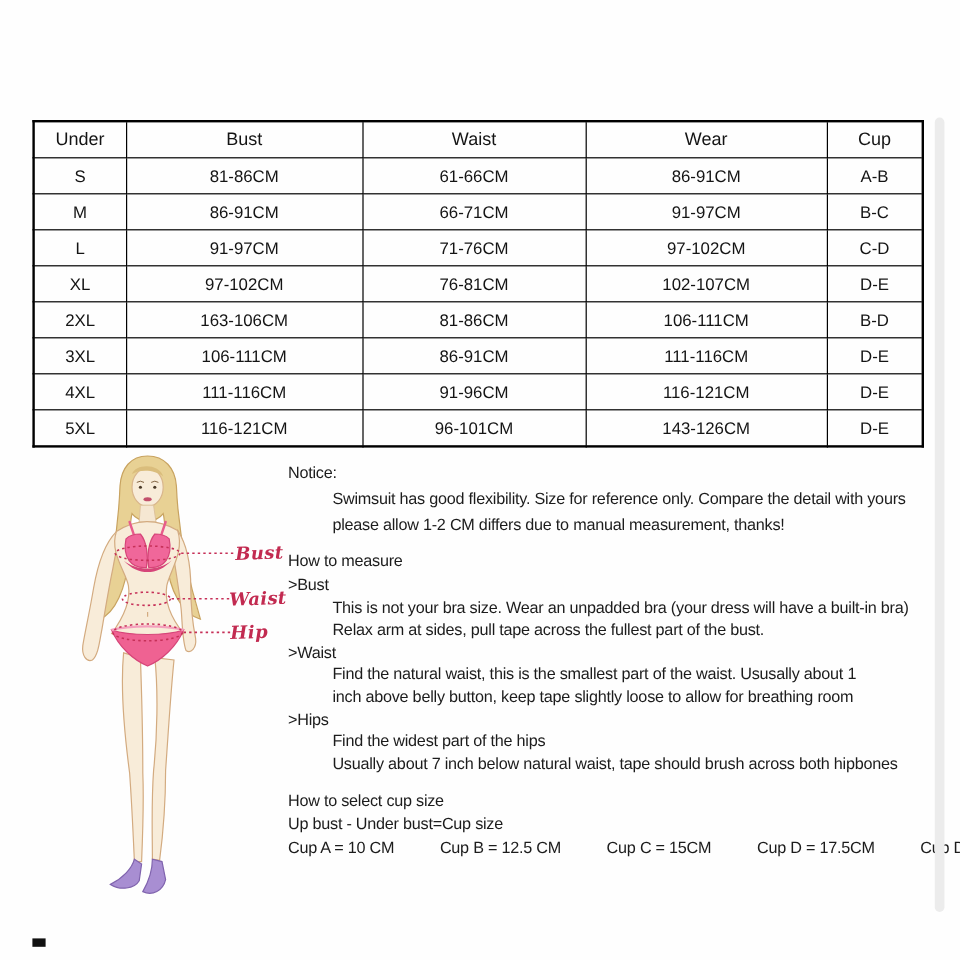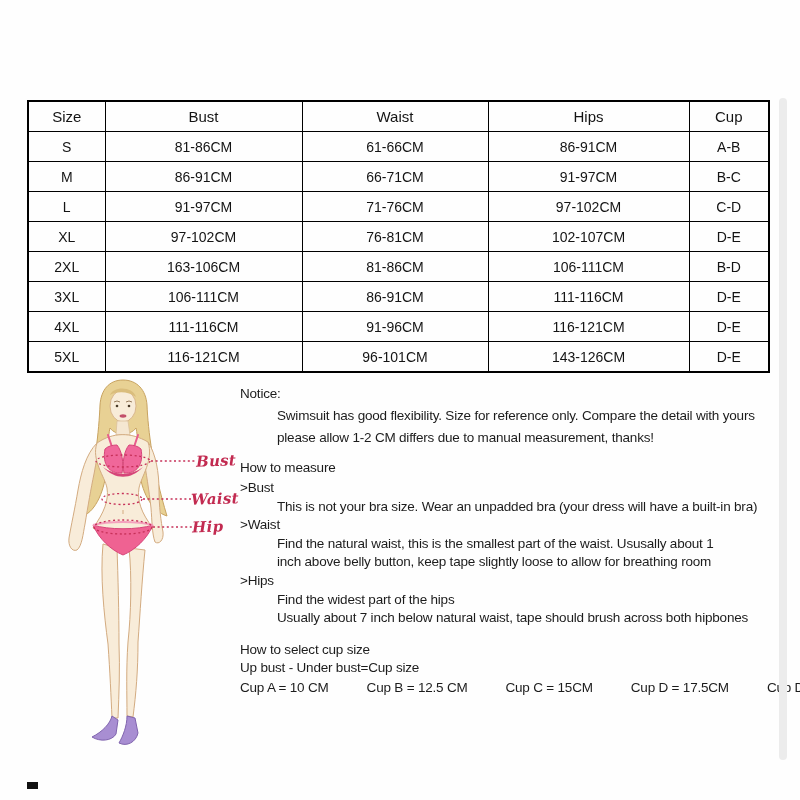--- a/index.html
+++ b/index.html
@@ -58,24 +58,24 @@
 <table class="size-table">
   <colgroup>
     <col class="c-size">
       <col class="c-bust">
       <col class="c-waist">
       <col class="c-hips">
       <col class="c-cup">
   </colgroup>
   <tbody>
       <tr>
-    <th>Size</th>
+    <th>Under</th>
     <th>Bust</th>
     <th>Waist</th>
-    <th>Hips</th>
+    <th>Wear</th>
     <th>Cup</th>
   </tr>
   <tr>
     <td>S</td>
     <td>81-86CM</td>
     <td>61-66CM</td>
     <td>86-91CM</td>
     <td>A-B</td>
   </tr>
   <tr>
@@ -180,20 +180,21 @@
 
 <div class="info-col">
   <div class="ln22">Notice:</div>
   <div class="ln22 indent">Swimsuit has good flexibility. Size for reference only. Compare the detail with yours</div>
   <div class="ln22 indent">please allow 1-2 CM differs due to manual measurement, thanks!</div>
   <div class="gap8"></div>
   <div class="ln22">How to measure</div>
 
   <div class="ln19">&gt;Bust</div>
   <div class="ln19 indent">This is not your bra size. Wear an unpadded bra (your dress will have a built-in bra)</div>
+  <div class="ln19 indent">Relax arm at sides, pull tape across the fullest part of the bust.</div>
 
   <div class="ln19">&gt;Waist</div>
   <div class="ln19 indent">Find the natural waist, this is the smallest part of the waist. Ususally about 1</div>
   <div class="ln19 indent">inch above belly button, keep tape slightly loose to allow for breathing room</div>
 
   <div class="ln19">&gt;Hips</div>
   <div class="ln19 indent">Find the widest part of the hips</div>
   <div class="ln19 indent">Usually about 7 inch below natural waist, tape should brush across both hipbones</div>
 
   <div class="gap13"></div>

